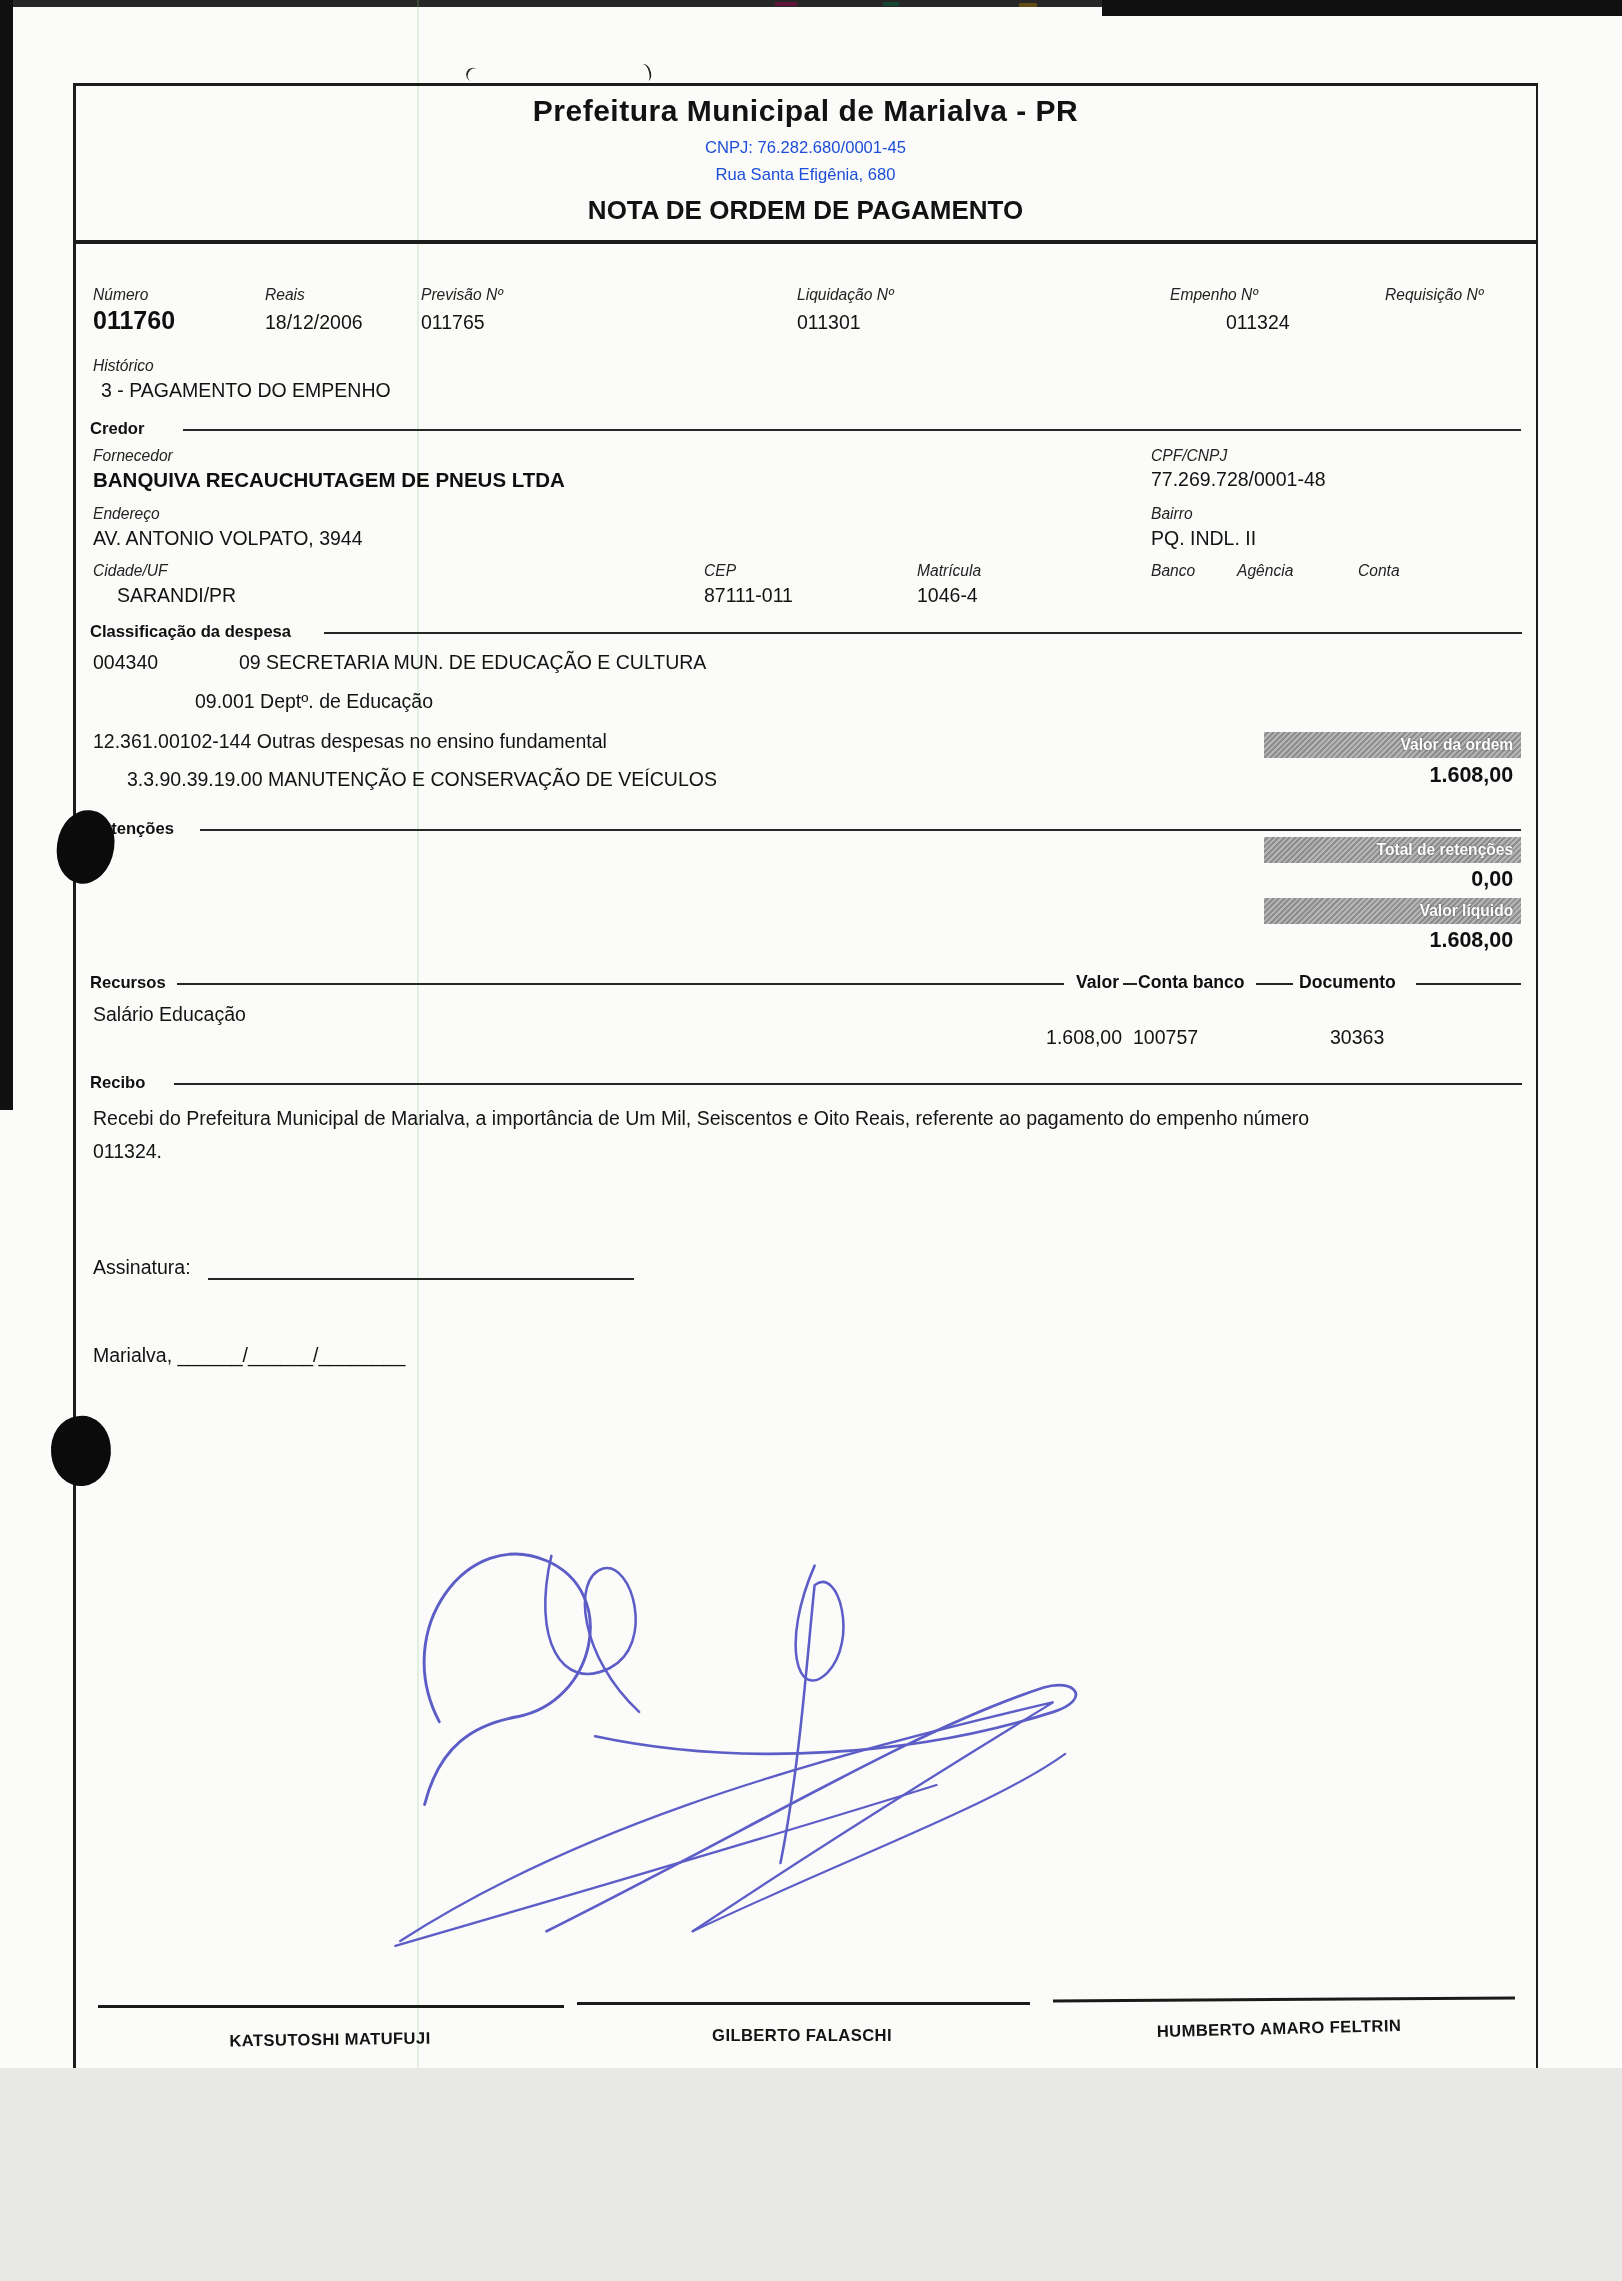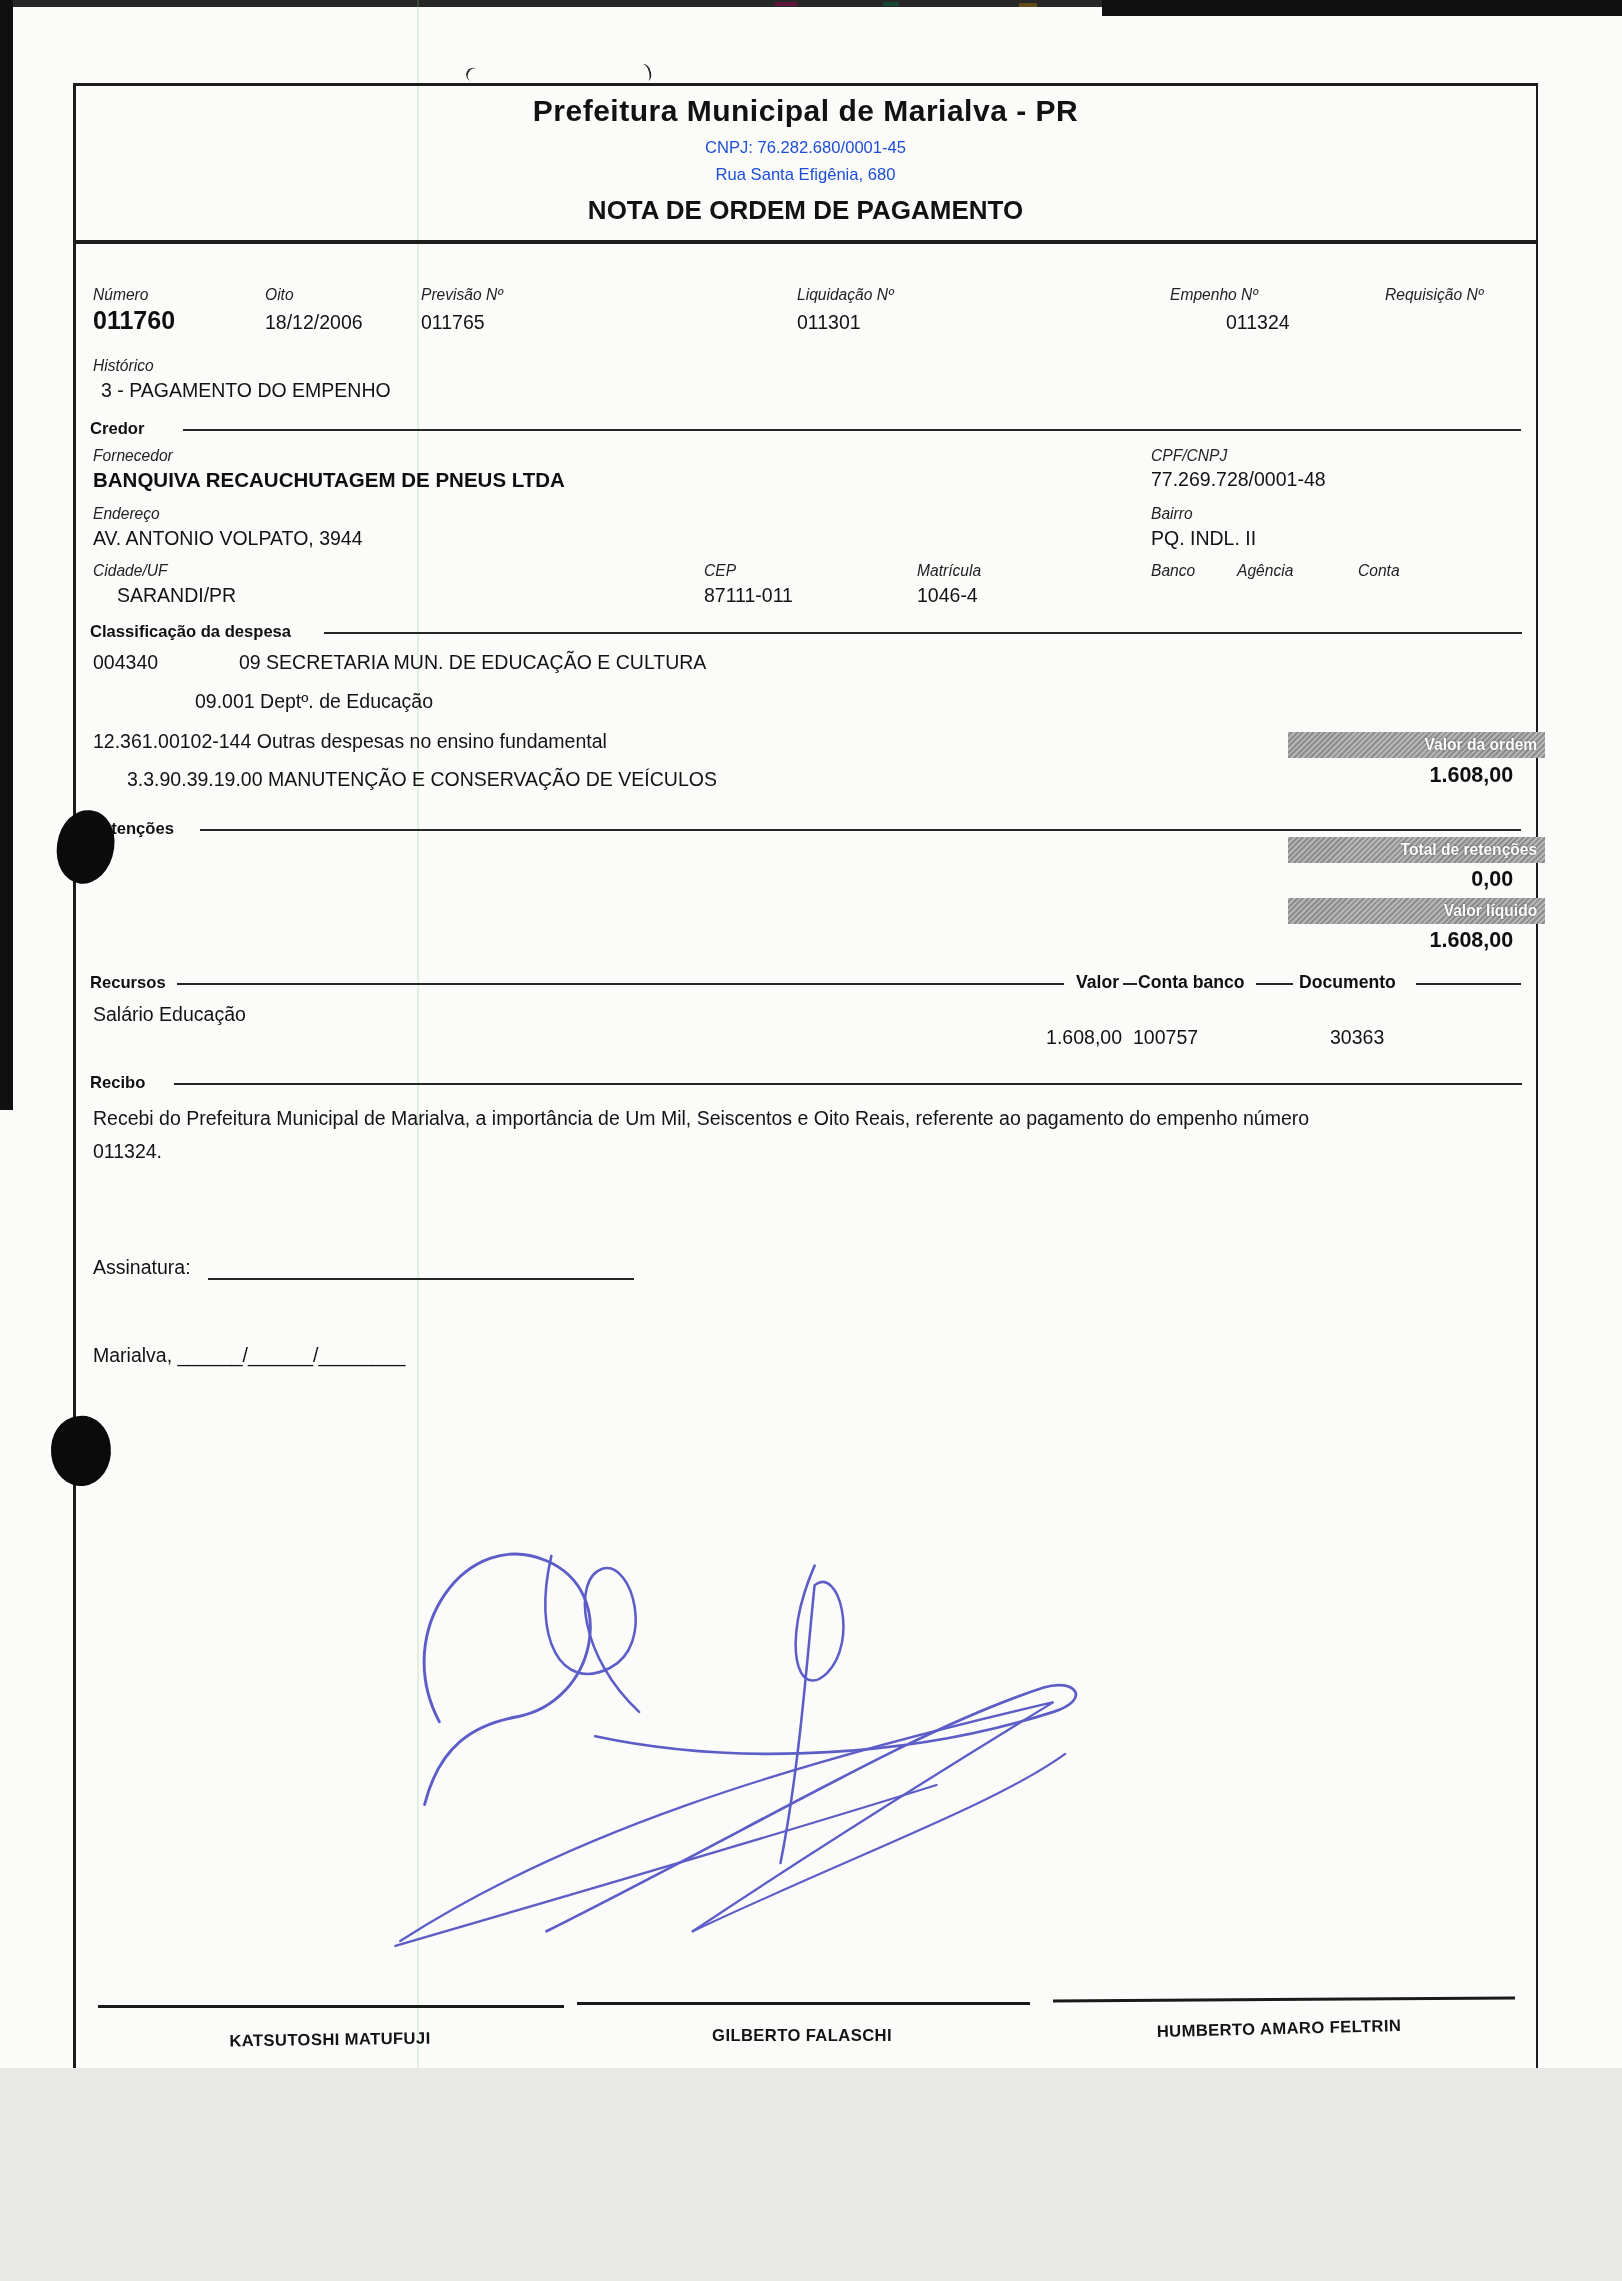--- a/index.html
+++ b/index.html
@@ -24,21 +24,21 @@
   .fval-big { font-size:25px; font-weight:bold; color:#0f0f0f; }
   .fval-bold { font-size:20.5px; font-weight:bold; color:#0f0f0f; }
   .slabel { font-size:16.6px; font-weight:bold; color:#101010; }
   .rule { background:#262626; height:2px; }
   .thickrule { background:#1c1c1c; height:3.9px; }
   .sigline { background:#1a1a1a; height:2.9px; }
   .center { text-align:center; }
   .vbar {
     width:257px; height:26px;
     background:repeating-linear-gradient(135deg,#b5b5b5 0 2px,#8e8e8e 2px 3.9px);
-    display:flex; align-items:center; justify-content:flex-end; padding-right:7.8px;margin-left:24px;
+    display:flex; align-items:center; justify-content:flex-end; padding-right:7.8px;
   }
   .vbar span { color:#fff; font-weight:bold; font-size:15.6px; text-shadow:0 0 2px rgba(70,70,70,.9); }
   .vval { width:257px; text-align:right; padding-right:7.8px; font-weight:bold; font-size:21.5px; color:#0f0f0f; }
   .recheader { font-size:17.6px; font-weight:bold; color:#101010; }
   .signame { font-size:16.6px; font-weight:bold; color:#141414; letter-spacing:0.4px; }
   .equip { font-size:14.6px; color:#b3b3ab; }
   .stamp-text {
     font-family:"Liberation Mono", monospace; font-weight:bold;
     font-size:14px; color:#4a3f9f; letter-spacing:1.5px;
     text-shadow:0.6px 0.6px 0.4px rgba(74,63,159,.55); filter:blur(0.2px);
@@ -74,21 +74,21 @@
   <div class="abs" style="left:639px;top:64px;width:11.7px;height:17.6px;border-right:2.9px solid #222;border-radius:50%;transform:rotate(-15deg);"></div>
 
   <div class="abs title1 center" style="left:73px;top:94px;width:1465px;">Prefeitura Municipal de Marialva - PR</div>
   <div class="abs sub center" style="left:73px;top:138px;width:1465px;">CNPJ: 76.282.680/0001-45</div>
   <div class="abs sub center" style="left:73px;top:165px;width:1465px;">Rua Santa Efigênia, 680</div>
   <div class="abs title2 center" style="left:73px;top:195px;width:1465px;">NOTA DE ORDEM DE PAGAMENTO</div>
   <div class="abs thickrule" style="left:73px;top:240px;width:1465px;"></div>
 
   <div class="abs flabel" style="left:93px;top:286px;">Número</div>
   <div class="abs fval-big" style="left:93px;top:306px;">011760</div>
-  <div class="abs flabel" style="left:265px;top:286px;">Oito</div>
+  <div class="abs flabel" style="left:265px;top:286px;">Reais</div>
   <div class="abs fval" style="left:265px;top:311px;">18/12/2006</div>
   <div class="abs flabel" style="left:421px;top:286px;">Previsão Nº</div>
   <div class="abs fval" style="left:421px;top:311px;">011765</div>
   <div class="abs flabel" style="left:797px;top:286px;">Liquidação Nº</div>
   <div class="abs fval" style="left:797px;top:311px;">011301</div>
   <div class="abs flabel" style="left:1170px;top:286px;">Empenho Nº</div>
   <div class="abs fval" style="left:1226px;top:311px;">011324</div>
   <div class="abs flabel" style="left:1385px;top:286px;">Requisição Nº</div>
   <div class="abs fval" style="left:1385px;top:311px;"></div>
 

